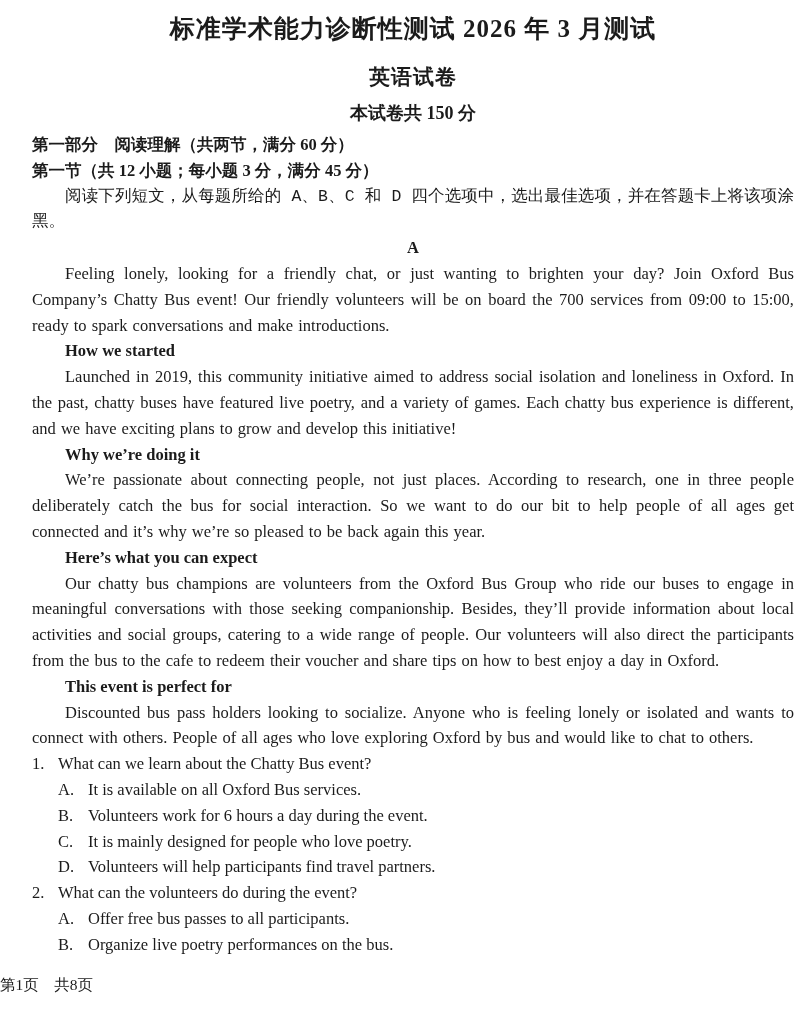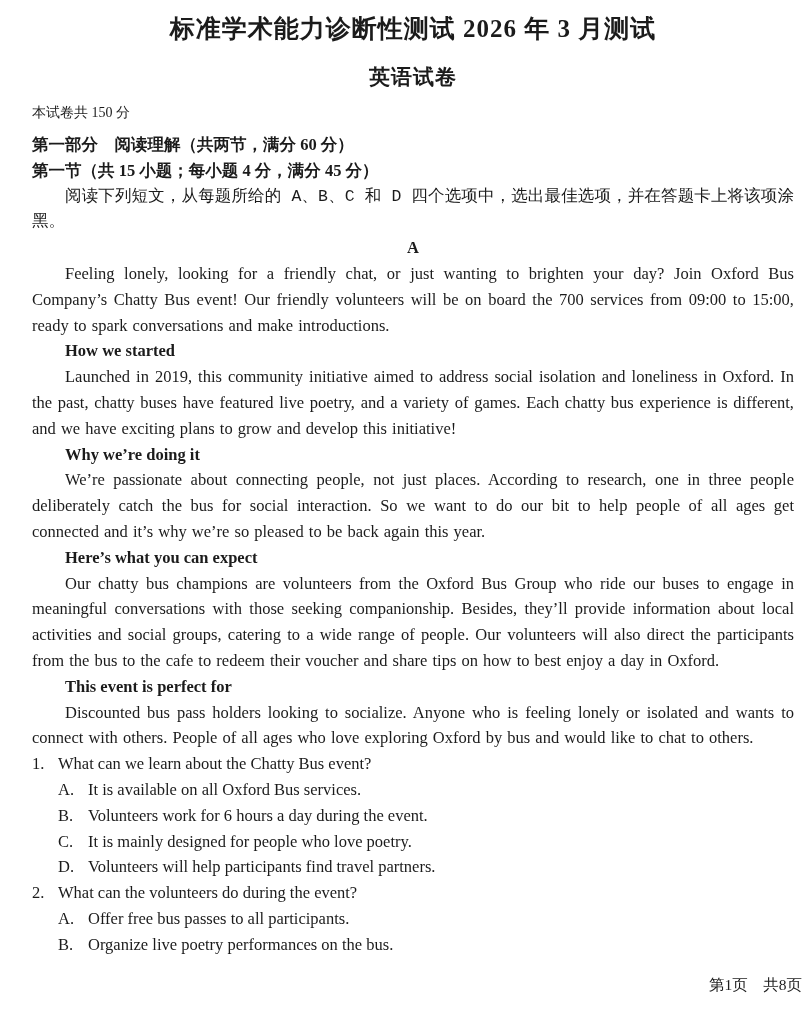--- a/index.html
+++ b/index.html
@@ -24,59 +24,59 @@
   .doc-subtitle{
     margin:14px 0 0 0;
     text-align:center;
     font-size:21px;
     font-weight:bold;
     line-height:30px;
     letter-spacing:1px;
   }
   .score-line{
     margin:8px 0 6px 0;
-    text-align:left;
-    font-size:14px;
-    font-weight:normal;
+    text-align:center;
+    font-size:18px;
+    font-weight:bold;
     line-height:26px;
   }
   .flow{font-size:16.5px;line-height:25.8px;}
   .bold-line{font-weight:bold;margin:0;}
   .instructions{margin:0;text-indent:2em;text-align:justify;font-family:Liberation Mono, monospace;}
   .passage-label{margin:0;text-align:center;font-weight:bold;}
   .para{margin:0;text-indent:2em;text-align:justify;word-spacing:1px;}
   .subhead{margin:0;text-indent:2em;font-weight:bold;}
   .q-line{margin:0;display:flex;}
   .q-num{flex:0 0 26px;}
   .q-text{flex:1;}
   .opt-line{margin:0;display:flex;padding-left:26px;}
   .opt-label{flex:0 0 30px;}
   .opt-text{flex:1;}
   .page-footer{
     position:absolute;
     left:0;right:0;
     bottom:17px;
-    text-align:right;
+    text-align:left;
     font-size:15.5px;
     color:#1b1b1b;
   }
 </style>
 </head>
 <body>
 
 <div class="page">
 
   <h1 class="doc-title">标准学术能力诊断性测试 2026 年 3 月测试</h1>
   <h2 class="doc-subtitle">英语试卷</h2>
   <h3 class="score-line">本试卷共 150 分</h3>
 
   <div class="flow">
 
     <p class="bold-line">第一部分　阅读理解（共两节，满分 60 分）</p>
-    <p class="bold-line">第一节（共 15 小题；每小题 4 分，满分 45 分）</p>
+    <p class="bold-line">第一节（共 12 小题；每小题 3 分，满分 45 分）</p>
     <p class="instructions">阅读下列短文，从每题所给的 A、B、C 和 D 四个选项中，选出最佳选项，并在答题卡上将该项涂黑。</p>
 
     <p class="passage-label">A</p>
 
     <p class="para">Feeling lonely, looking for a friendly chat, or just wanting to brighten your day? Join Oxford Bus Company’s Chatty Bus event! Our friendly volunteers will be on board the 700 services from 09:00 to 15:00, ready to spark conversations and make introductions.</p>
 
     <p class="subhead">How we started</p>
     <p class="para">Launched in 2019, this community initiative aimed to address social isolation and loneliness in Oxford. In the past, chatty buses have featured live poetry, and a variety of games. Each chatty bus experience is different, and we have exciting plans to grow and develop this initiative!</p>
 
     <p class="subhead">Why we’re doing it</p>

